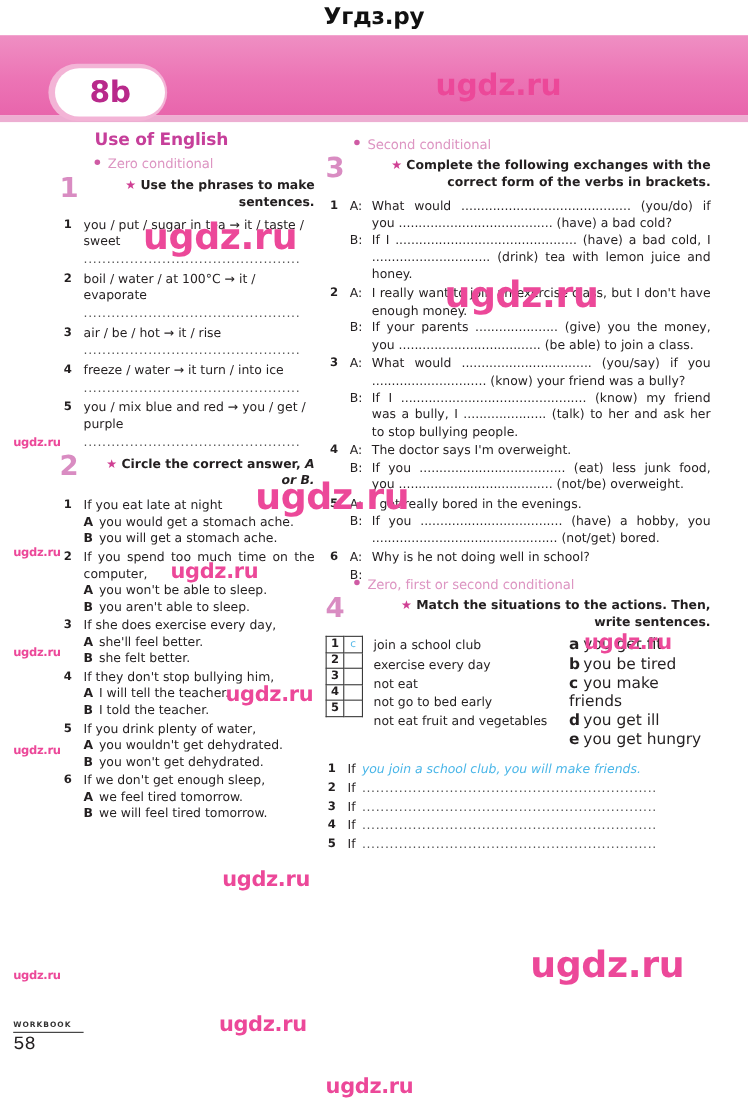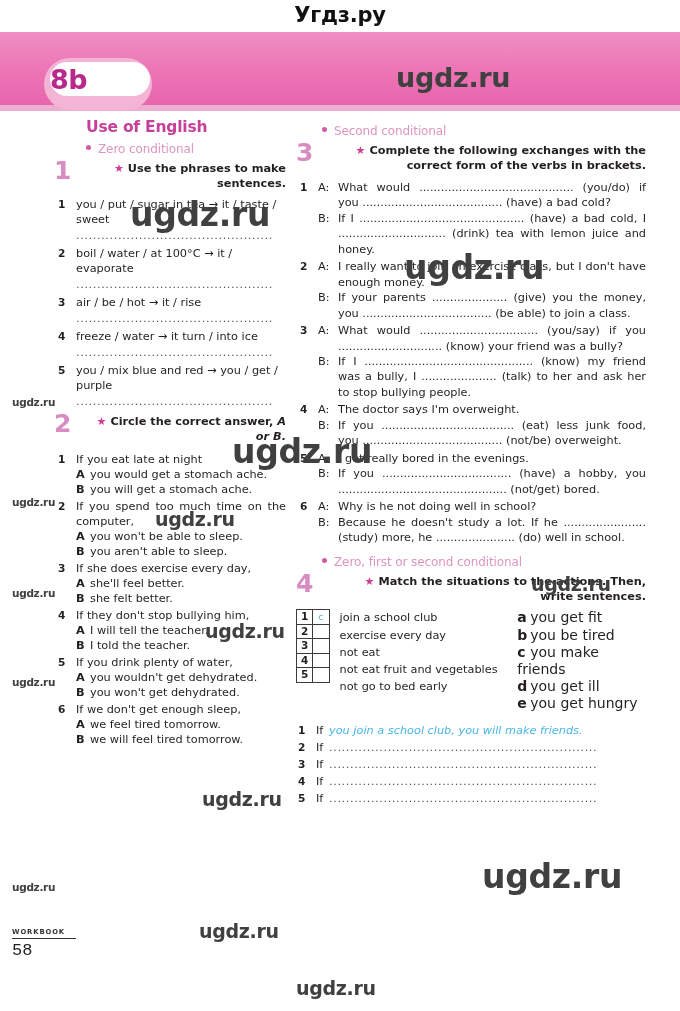--- a/index.html
+++ b/index.html
@@ -11,23 +11,23 @@
           display:flex;align-items:center;justify-content:center;
           font-size:21px;font-weight:bold;color:#111;letter-spacing:-.2px;}
 
   
   .band{position:absolute;left:0;top:32px;width:680px;height:73px;
         background:linear-gradient(180deg,#ef8fc3 0%,#ec74b5 55%,#e865ac 100%);}
   .band-foot{position:absolute;left:0;top:105px;width:680px;height:6px;
         background:#edaed2;}
   .badge-halo{position:absolute;left:44px;top:58px;width:108px;height:52px;
         background:#f3b4d6;border-radius:26px;}
-  .badge{position:absolute;left:50px;top:62px;width:100px;height:34px;
+  .badge{position:absolute;left:50px;top:62px;width:100px;height:44px;
         background:#fff;border-radius:22px;display:flex;align-items:center;
-        justify-content:flex-start;}
+        justify-content:center;}
   .badge span{font-size:27px;font-weight:bold;color:#b8298b;letter-spacing:-.5px;}
 
   
   .col{position:absolute;top:118px;}
   .col-left{left:54px;width:232px;}
   .col-right{left:296px;width:350px;}
 
   h1.page-title{margin:0 0 4px 32px;font-size:15.5px;font-weight:bold;
         color:#c63f9a;letter-spacing:-.2px;}
 
@@ -79,21 +79,21 @@
   .ansline .if{display:inline-block;width:13px;}
   .ansline .filled{color:#4ab6e8;font-style:italic;}
 
   
   .footer{position:absolute;left:12px;top:928px;width:64px;}
   .footer .wb{font-size:6.8px;font-weight:bold;letter-spacing:.9px;color:#333;}
   .footer .rule{border-top:1px solid #333;margin:2px 0 2px 0;}
   .footer .pg{font-size:17px;color:#231f20;font-family:Liberation Mono, monospace;}
 
   
-  .wm{position:absolute;font-weight:bold;color:#404040;pointer-events:none;
+  .wm{position:absolute;font-weight:bold;color:#ec4899;pointer-events:none;
       letter-spacing:-.3px;white-space:nowrap;}
   .wm.sm{font-size:10.5px;}
   .wm.md{font-size:19px;}
   .wm.lg{font-size:27px;}
   .wm.xl{font-size:33px;}
 </style>
 </head>
 <body>
 
 <div class="top-wm">Угдз.ру</div>
@@ -320,21 +320,20 @@
     </div>
 
     <div class="item justify" style="padding-left:22px">
       <span class="n">6</span>
       <div class="dlg">
         <span class="sp">A:</span>
         <span>Why is he not doing well in school?</span>
       </div>
       <div class="dlg">
         <span class="sp">B:</span>
-        <span>Because he doesn't study a lot. If he ....................... (study) more, he ...................... (do) well in school.</span>
       </div>
     </div>
   </div>
 
   <div class="sub" style="margin-top:9px;margin-left:26px">
     <span class="dot"></span>
     <span class="lbl">Zero, first or second conditional</span>
   </div>
 
   <div class="ex">
@@ -369,22 +368,22 @@
           <td>5</td>
           <td class="ans"></td>
         </tr>
       </tbody>
         </table>
     </div>
     <div class="mleft" style="width:175px">
       <div>join a school club</div>
       <div>exercise every day</div>
       <div>not eat</div>
+      <div>not go to bed early</div>
       <div>not eat fruit and vegetables</div>
-      <div>not go to bed early</div>
     </div>
     <div class="mright">
       <div><span class="k">a</span><span>you get fit</span></div>
       <div><span class="k">b</span><span>you be tired</span></div>
       <div><span class="k">c</span><span>you make friends</span></div>
       <div><span class="k">d</span><span>you get ill</span></div>
       <div><span class="k">e</span><span>you get hungry</span></div>
     </div>
   </div>
 

